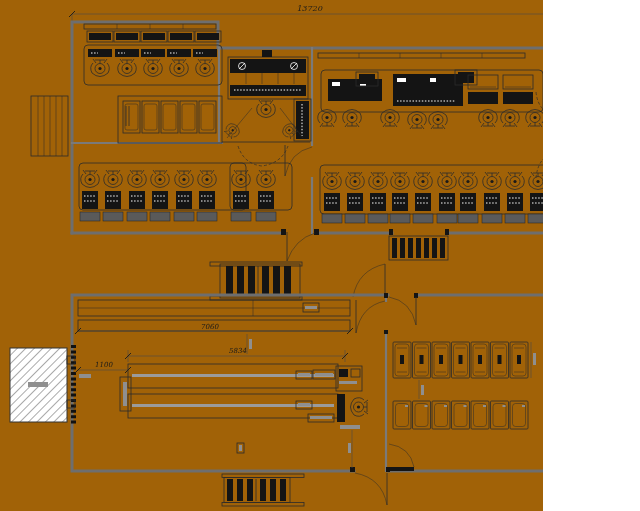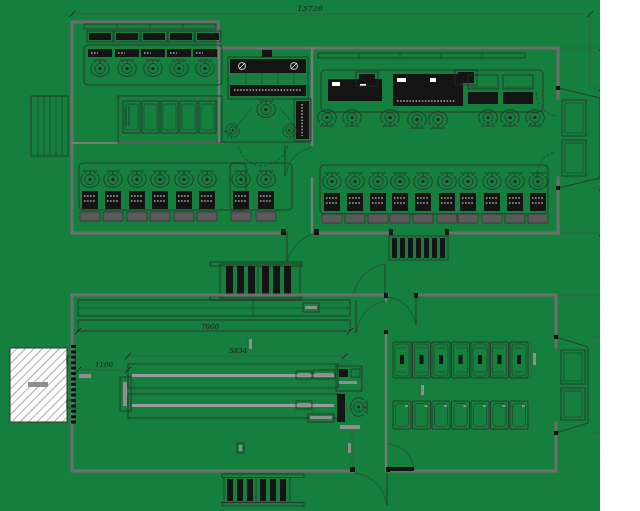--- a/index.html
+++ b/index.html
@@ -1,16 +1,16 @@
 <!DOCTYPE html>
 <html><head>
 <meta charset="utf-8">
 <style>
   html,body{margin:0;padding:0;background:#fff;}
-  .page{width:600px;height:511px;position:relative;background:#15803d;overflow:hidden;}
+  .page{width:543px;height:511px;position:relative;background:#a16207;overflow:hidden;}
   svg text{font-family:"DejaVu Serif",serif;font-style:italic;fill:#1a1a1a;}
   .wall{stroke:#6e6e6e;stroke-width:3;fill:none;stroke-linecap:square;}
   .wall2{stroke:#7a7a7a;stroke-width:2.2;fill:none;stroke-linecap:square;}
   .thin{stroke:#2b2b2b;stroke-width:.8;fill:none;}
   .hair{stroke:#2b2b2b;stroke-width:.5;fill:none;}
   .dark{fill:#141414;stroke:none;}
   .gray{fill:#9b9b9b;stroke:none;}
   .bench{fill:#5a5a5a;stroke:#222;stroke-width:.5;}
   .dim{stroke:#4a4a4a;stroke-width:.6;fill:none;}
   .tick{stroke:#1a1a1a;stroke-width:.9;}

